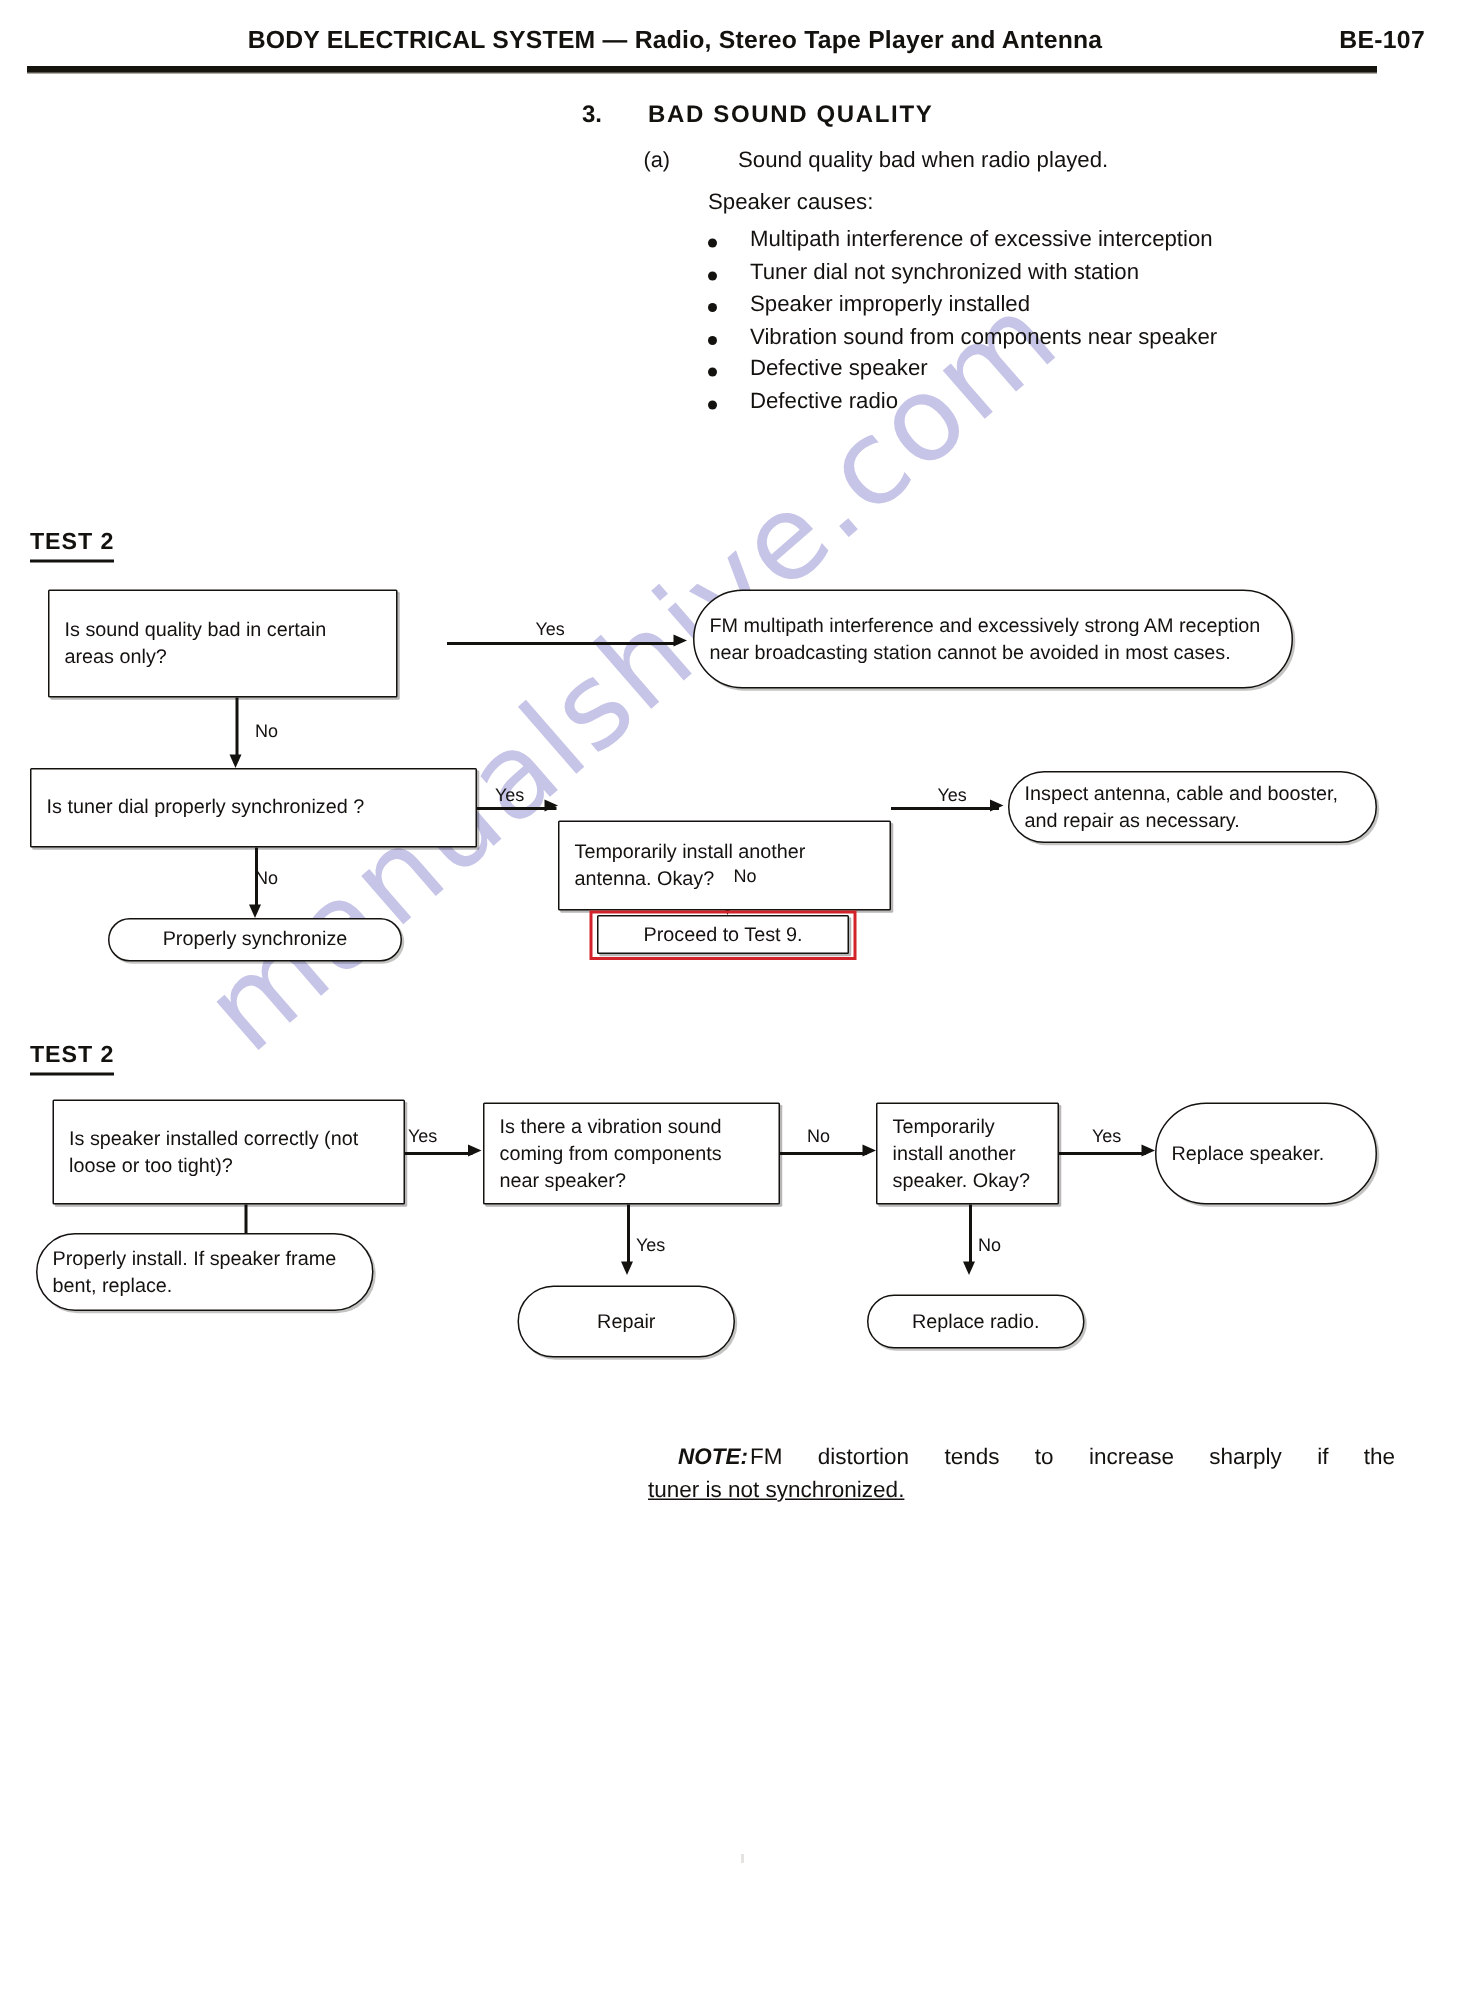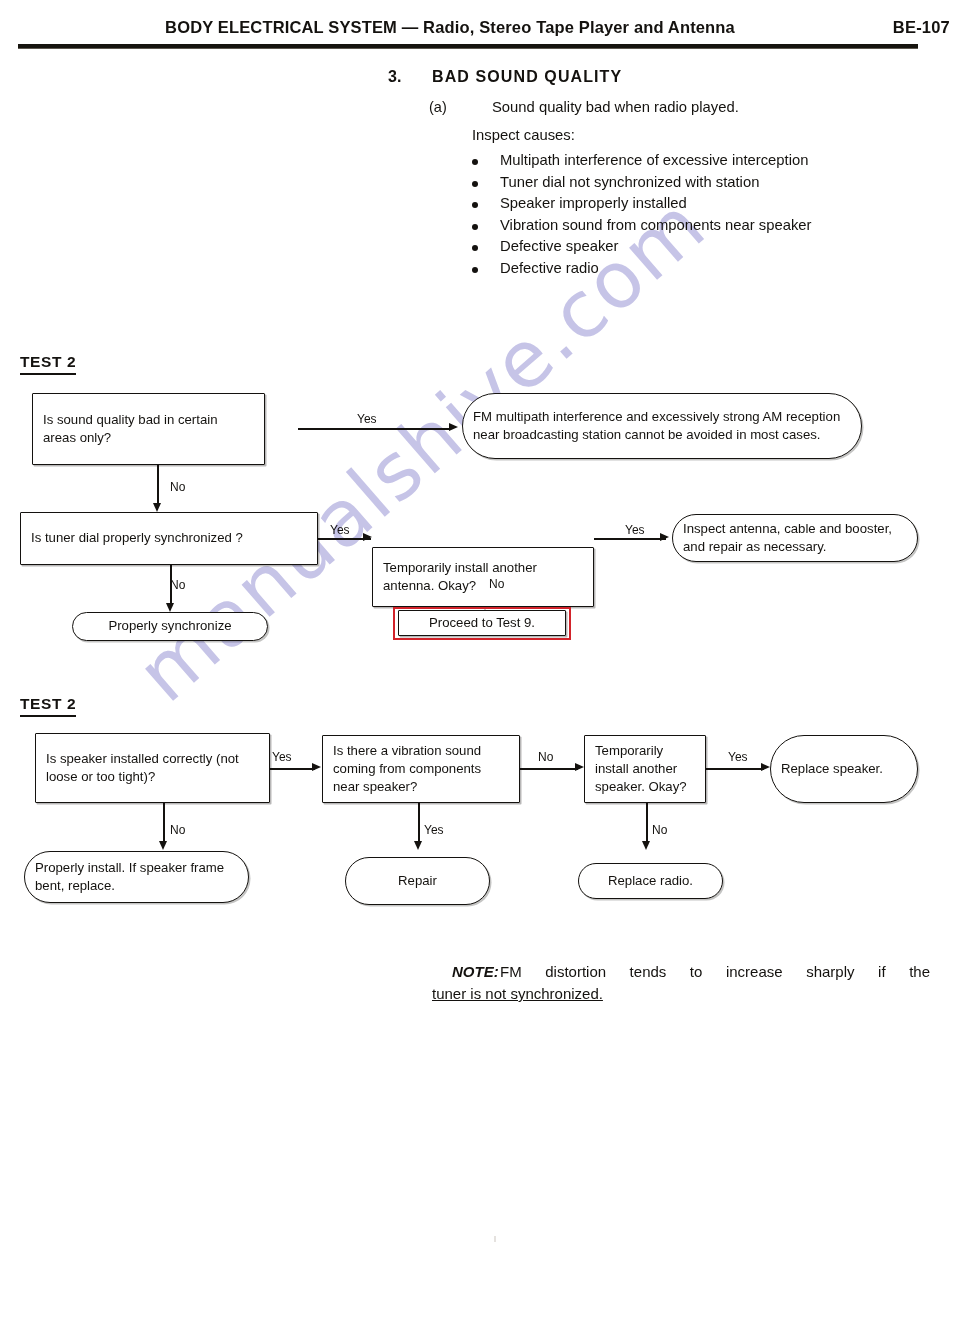--- a/index.html
+++ b/index.html
@@ -133,21 +133,21 @@
   <div class="head">
     <div class="head-title">BODY ELECTRICAL SYSTEM — Radio, Stereo Tape Player and Antenna</div>
     <div class="head-page">BE-107</div>
   </div>
   <div class="rule"></div>
 
   <div class="sect-num">3.</div>
   <div class="sect-title">BAD  SOUND  QUALITY</div>
   <div class="sub-a">(a)</div>
   <div class="sub-text">Sound quality bad when radio played.</div>
-  <div class="causes">Inspect causes:</div>
+  <div class="causes">Speaker causes:</div>
 
   <div class="bullets">
     <div class="bullet">
       <span class="dot"></span>
       <span class="btxt">Multipath interference of excessive interception</span>
       </div>
     <div class="bullet">
       <span class="dot"></span>
       <span class="btxt">Tuner dial not synchronized with station</span>
       </div>
@@ -231,21 +231,21 @@
   </div>
 
   <div class="ln h" style="left:257px;top:768px;width:58px;"></div>
   <div class="arrow-r" style="left:312px;top:763px;"></div>
   <div class="lbl" style="left:272px;top:750px;">Yes</div>
 
   <div class="ln v" style="left:163px;top:803px;height:42px;"></div>
   <div class="arrow-d" style="left:159px;top:841px;"></div>
   <div class="lbl" style="left:170px;top:823px;">No</div>
 
-  <div class="node pill" style="left:24px;top:851px;width:225px;height:52px;">
+  <div class="node pill" style="left:24px;top:822px;width:225px;height:52px;">
     <div class="ntxt">Properly install. If speaker frame bent, replace.</div>
   </div>
 
   <div class="node rect" style="left:322px;top:735px;width:198px;height:68px;">
     <div class="ntxt">Is there a vibration sound coming from components near speaker?</div>
   </div>
 
   <div class="ln h" style="left:520px;top:768px;width:58px;"></div>
   <div class="arrow-r" style="left:575px;top:763px;"></div>
   <div class="lbl" style="left:538px;top:750px;">No</div>

